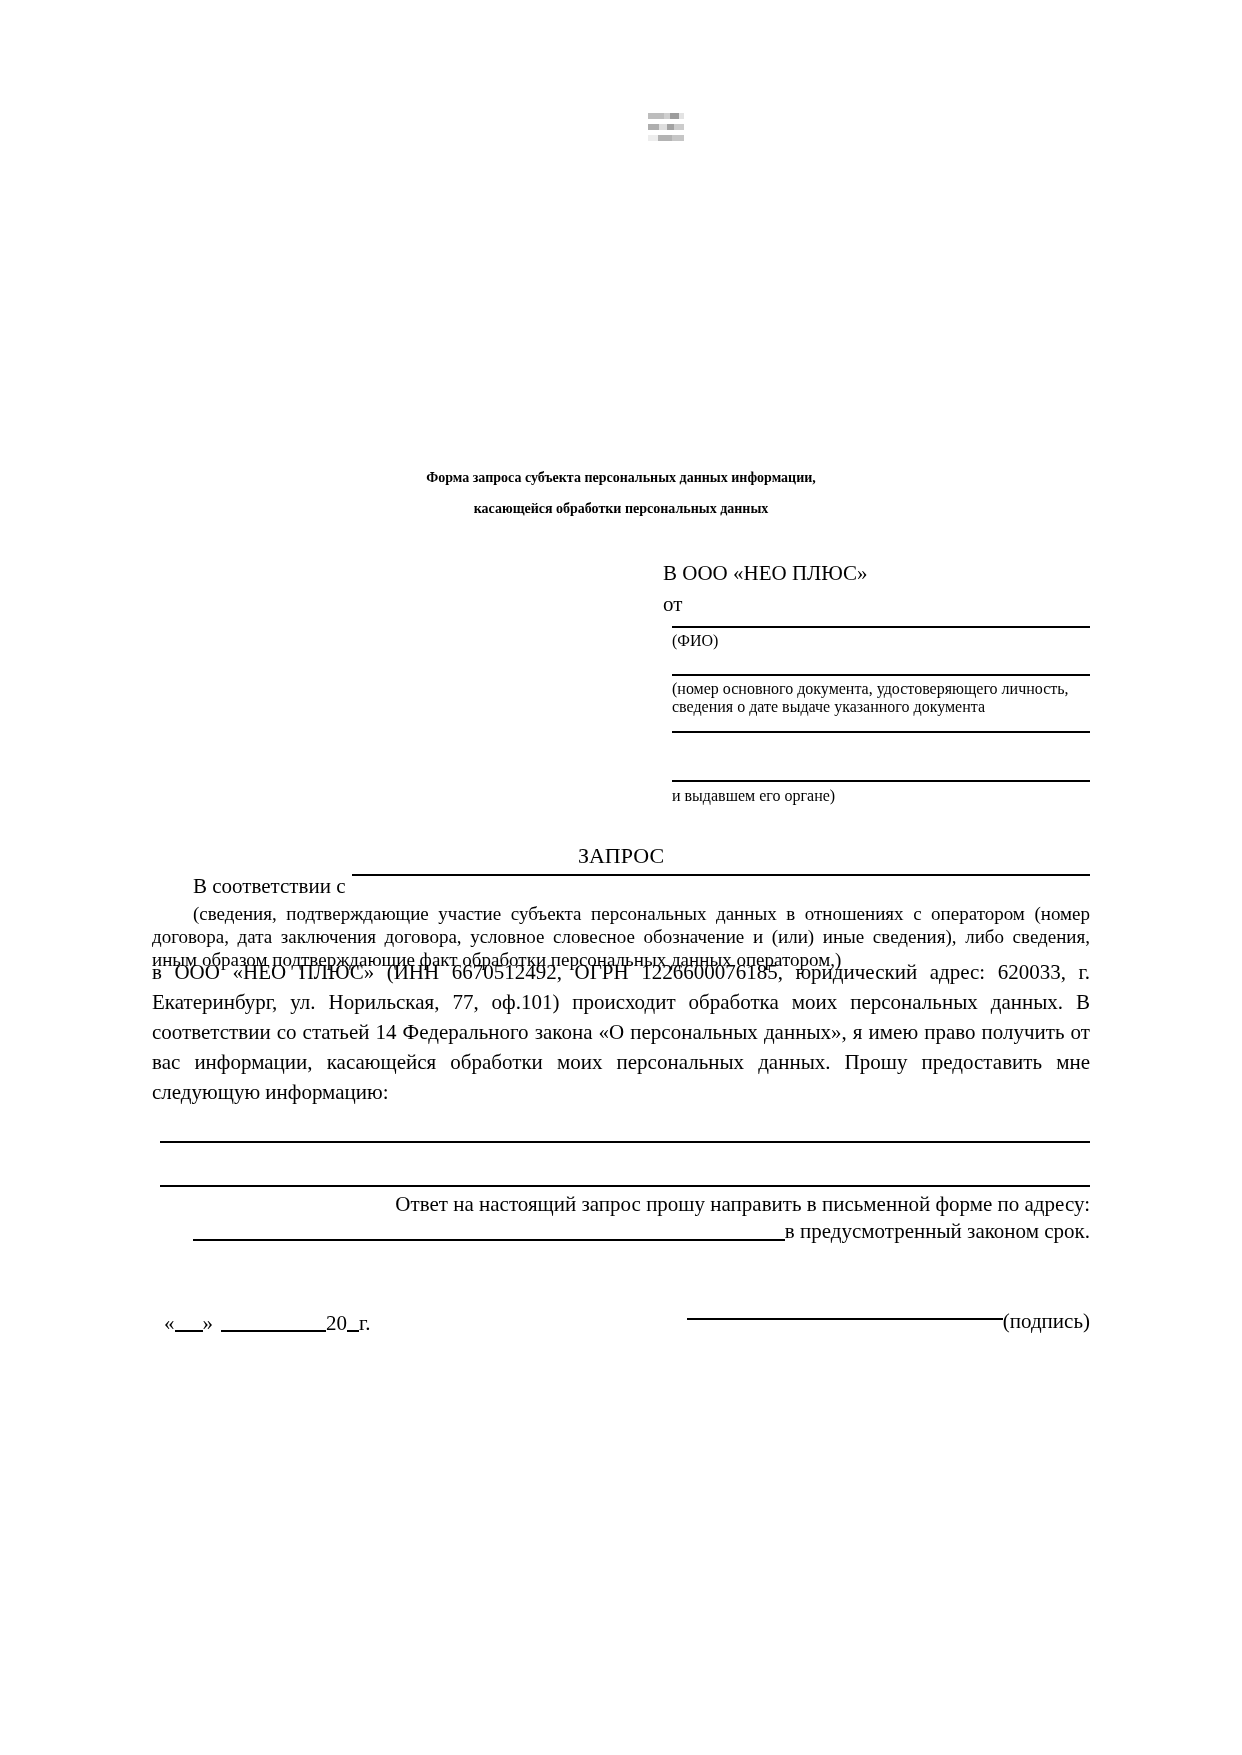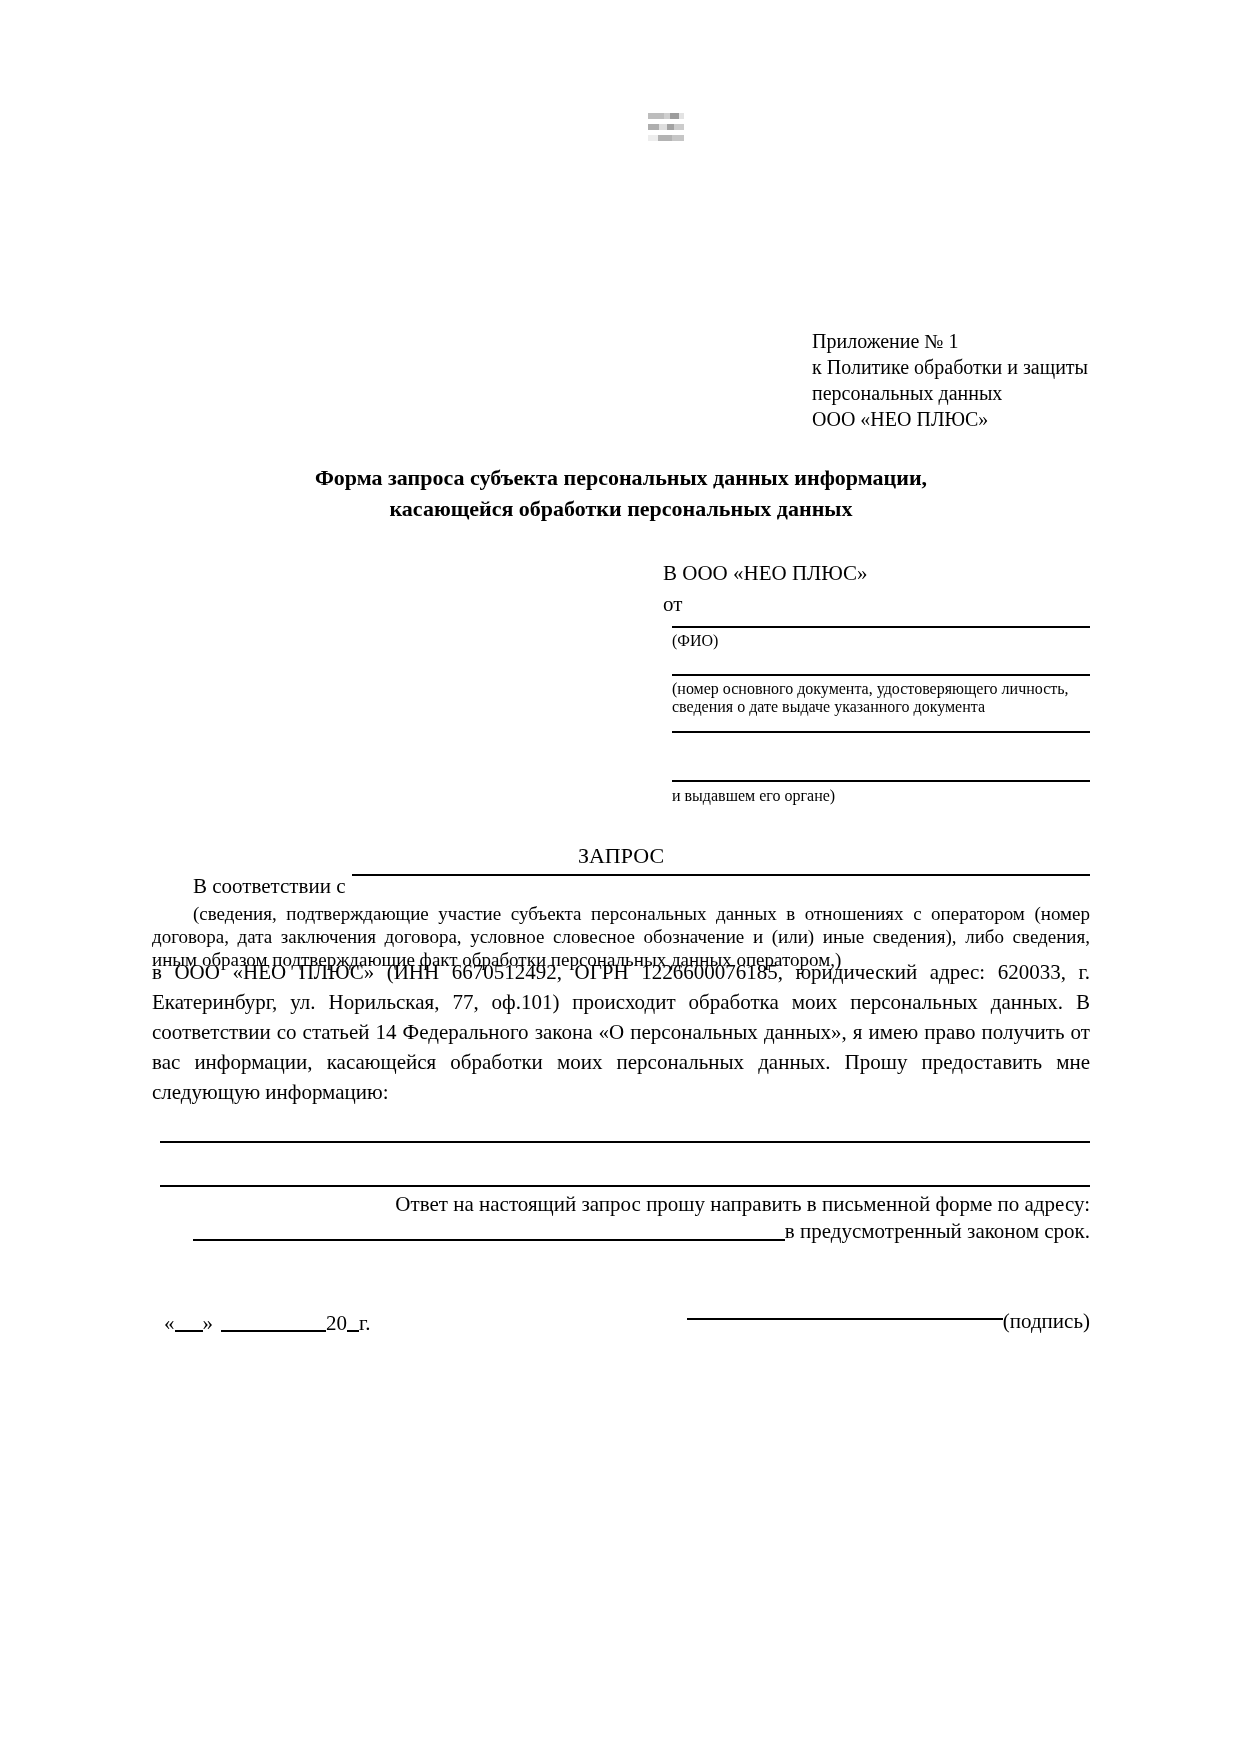--- a/index.html
+++ b/index.html
@@ -17,21 +17,21 @@
 
   
   .logo { left:648px; top:113px; width:36px; height:28px; display:flex; flex-direction:column; justify-content:space-between; }
   .logo .bar { height:6px; }
   .logo .b1 { background:linear-gradient(90deg,#bdbdbd 0 45%,#cfcfcf 45% 62%,#9c9c9c 62% 85%,#e3e3e3 85%); }
   .logo .b2 { background:linear-gradient(90deg,#aeaeae 0 30%,#dedede 30% 52%,#a2a2a2 52% 72%,#cccccc 72%); }
   .logo .b3 { background:linear-gradient(90deg,#ededed 0 28%,#b3b3b3 28% 68%,#c6c6c6 68%); }
 
   .hdr-right { left:812px; top:328px; font-size:20px; line-height:26px; }
 
-  .doc-title { left:152px; top:462px; width:938px; text-align:center; font-weight:bold; font-size:22px; line-height:31px; }
+  .doc-title { left:152px; top:462px; width:938px; text-align:center; font-weight:bold; font-size:14px; line-height:31px; }
 
   .addressee { left:663px; top:558px; font-size:21px; line-height:31px; }
 
   .hline { border-top:2px solid #000; height:0; }
   .cap { width:418px; left:672px; text-align:left; font-size:16px; line-height:19px; }
 
   .heading-center { left:152px; top:843px; width:938px; text-align:center; font-size:22px; }
 
   .intro { left:152px; top:874px; width:938px; display:flex; align-items:flex-start; height:26px; }
   .intro .pfx { white-space:nowrap; padding-left:41px; }
@@ -59,26 +59,20 @@
 <body>
 
 <div class="page">
 
   <div class="abs logo">
     <div class="bar b1"></div>
     <div class="bar b2"></div>
     <div class="bar b3"></div>
   </div>
 
-  <div class="abs hdr-right">
-    <div>Приложение № 1</div>
-    <div>к Политике обработки и защиты</div>
-    <div>персональных данных</div>
-    <div>ООО «НЕО ПЛЮС»</div>
-  </div>
 
   <div class="abs doc-title">
     <div>Форма запроса субъекта персональных данных информации,</div>
     <div>касающейся обработки персональных данных</div>
   </div>
 
   <div class="abs addressee">
     <div>В ООО «НЕО ПЛЮС»</div>
     <div>от</div>
   </div>

